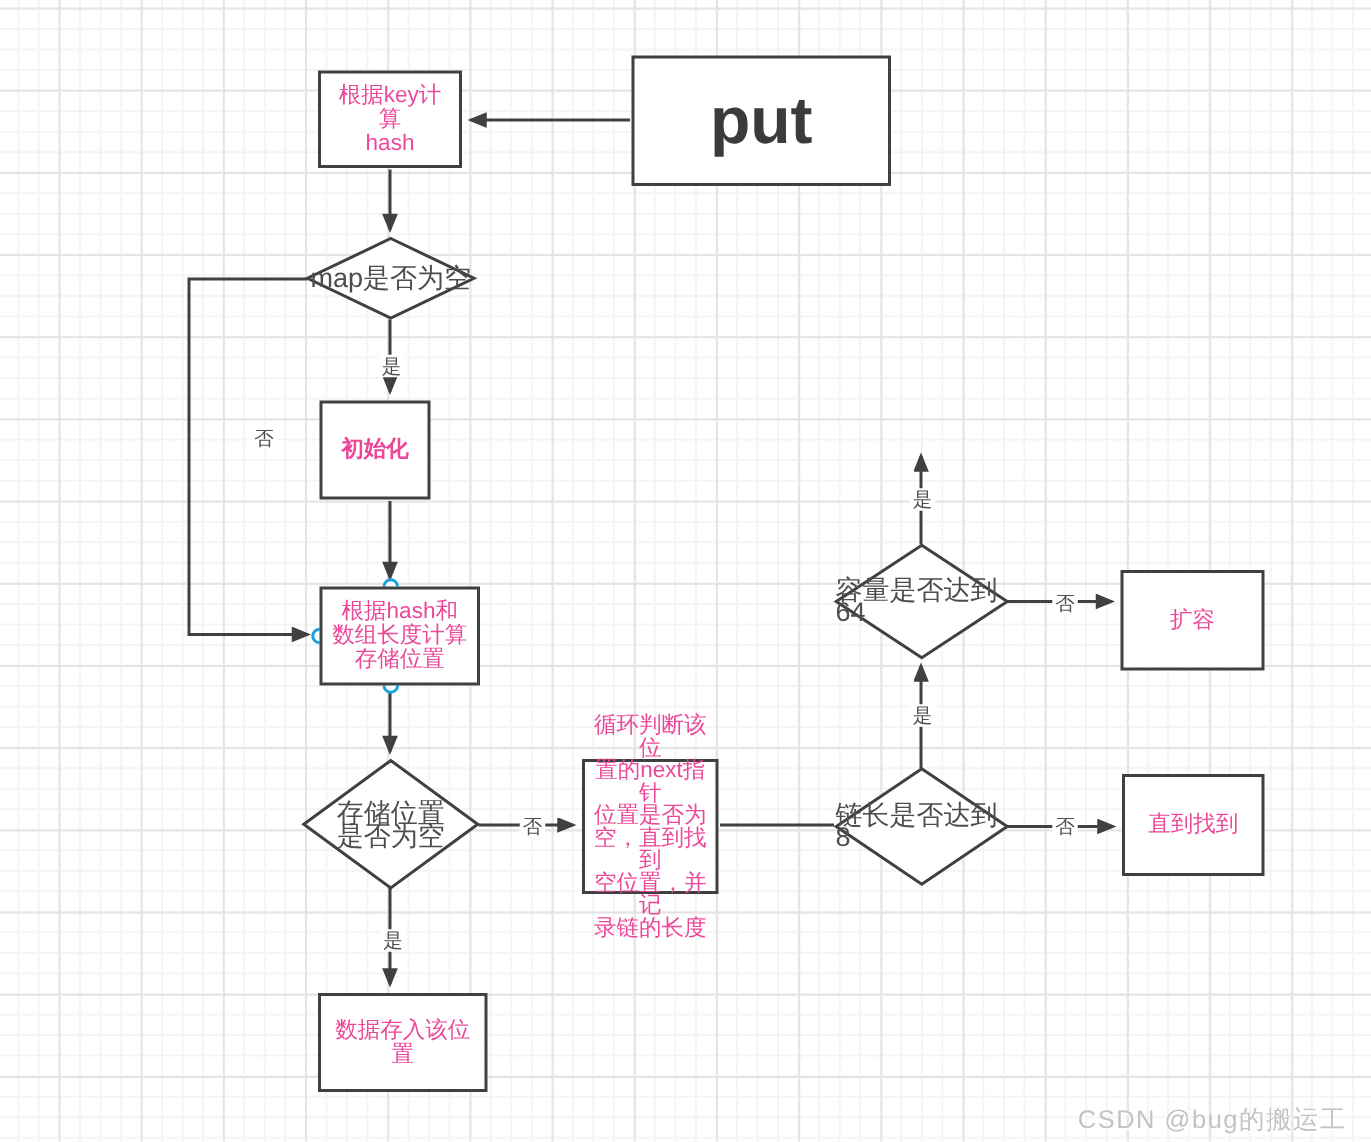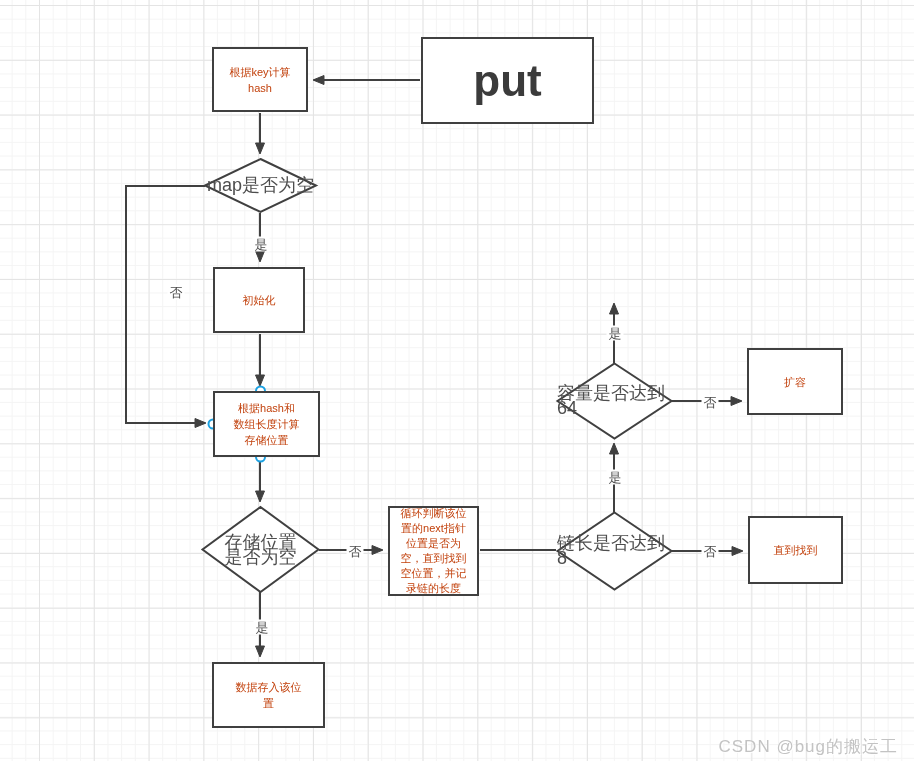--- a/index.html
+++ b/index.html
@@ -11,21 +11,21 @@
       linear-gradient(90deg, #e4e4e4 1px, transparent 1px),
       linear-gradient(#f4f4f4 1px, transparent 1px),
       linear-gradient(90deg, #f4f4f4 1px, transparent 1px);
     background-size:54.8px 54.8px,54.8px 54.8px,13.7px 13.7px,13.7px 13.7px;
     background-position:0 5px,39px 0,0 5px,39px 0;
   }
   svg.layer{position:absolute;left:0;top:0;width:914px;height:761px;}
   .node{
     position:absolute;display:flex;align-items:center;justify-content:center;
     background:#ffffff;border:2px solid #404040;box-sizing:border-box;
-    color:#c2410c;font-size:11px;line-height:16px;text-align:center;
+    color:#ec4899;font-size:15px;line-height:16px;text-align:center;
     white-space:pre-line;padding:0 5px;
   }
   .node.put{font-size:44px;font-weight:bold;color:#3b3b3b;line-height:40px;}
   .node.small-lines{line-height:15px;padding:2px 2px;}
   .dlabel{
     position:absolute;display:flex;align-items:center;justify-content:center;
     color:#4d4d4d;font-size:18px;line-height:15px;text-align:left;white-space:pre-line;
   }
   .elabel{
     position:absolute;transform:translate(-50%,-50%);
@@ -71,39 +71,39 @@
     <circle cx="213" cy="424" r="4.5" fill="#ffffff" stroke="#1ba1e2" stroke-width="2"></circle>
     <circle cx="308" cy="424" r="4.5" fill="#ffffff" stroke="#1ba1e2" stroke-width="2"></circle>
     <circle cx="260.5" cy="457" r="4.5" fill="#ffffff" stroke="#1ba1e2" stroke-width="2"></circle>
   </svg>
 
   <div class="node put" style="left:421px;top:37px;width:173px;height:87px;">put</div>
 
   <div class="node" style="left:212px;top:47px;width:96px;height:65px;">根据key计算
 hash</div>
 
-  <div class="node" style="left:213px;top:267px;width:92px;height:66px;">初始化</div>
+  <div class="node" style="left:213px;top:267px;width:74px;height:66px;font-weight:bold;">初始化</div>
 
   <div class="node" style="left:213px;top:391px;width:107px;height:66px;">根据hash和
 数组长度计算
 存储位置</div>
 
   <div class="node" style="left:212px;top:662px;width:113px;height:66px;">数据存入该位
 置</div>
 
   <div class="node small-lines" style="left:388px;top:506px;width:91px;height:90px;">循环判断该位
 置的next指针
 位置是否为
 空，直到找到
 空位置，并记
 录链的长度</div>
 
   <div class="node" style="left:748px;top:516px;width:95px;height:68px;">直到找到</div>
 
-  <div class="node" style="left:747px;top:348px;width:96px;height:67px;">扩容</div>
+  <div class="node" style="left:747px;top:380px;width:96px;height:67px;">扩容</div>
 
 
   <div class="dlabel" style="left:200px;top:174px;width:121px;height:23px;">map是否为空</div>
 
   <div class="dlabel" style="left:205px;top:534px;width:111px;height:31px;">存储位置
 是否为空</div>
 
   <div class="dlabel" style="left:557px;top:540px;width:115px;height:22px;">链长是否达到8</div>
 
   <div class="dlabel" style="left:557px;top:390px;width:115px;height:22px;">容量是否达到64</div>

